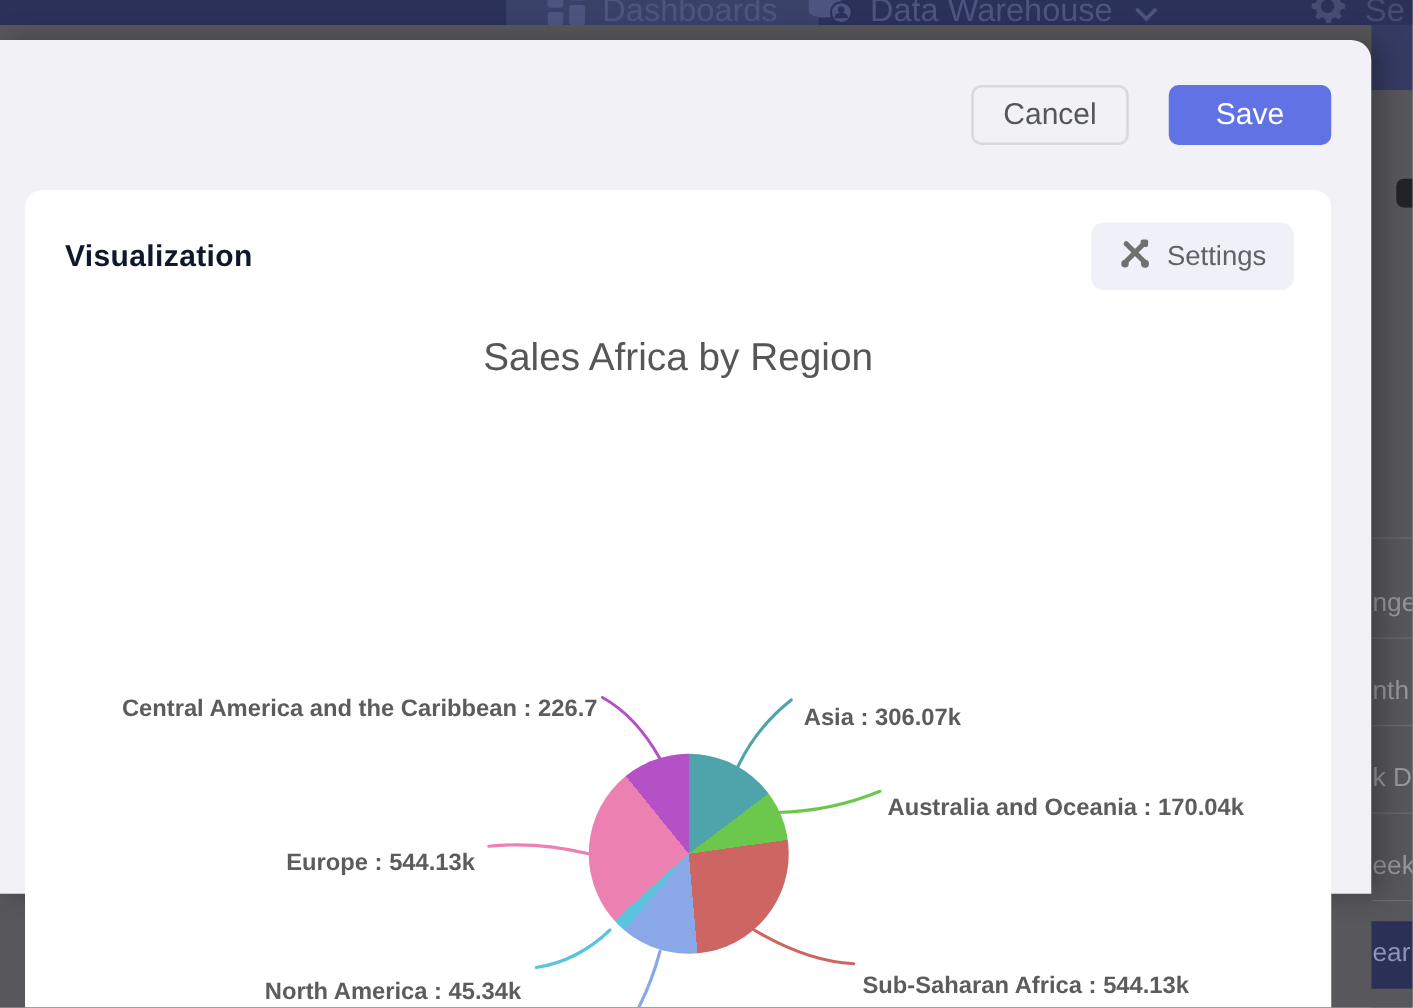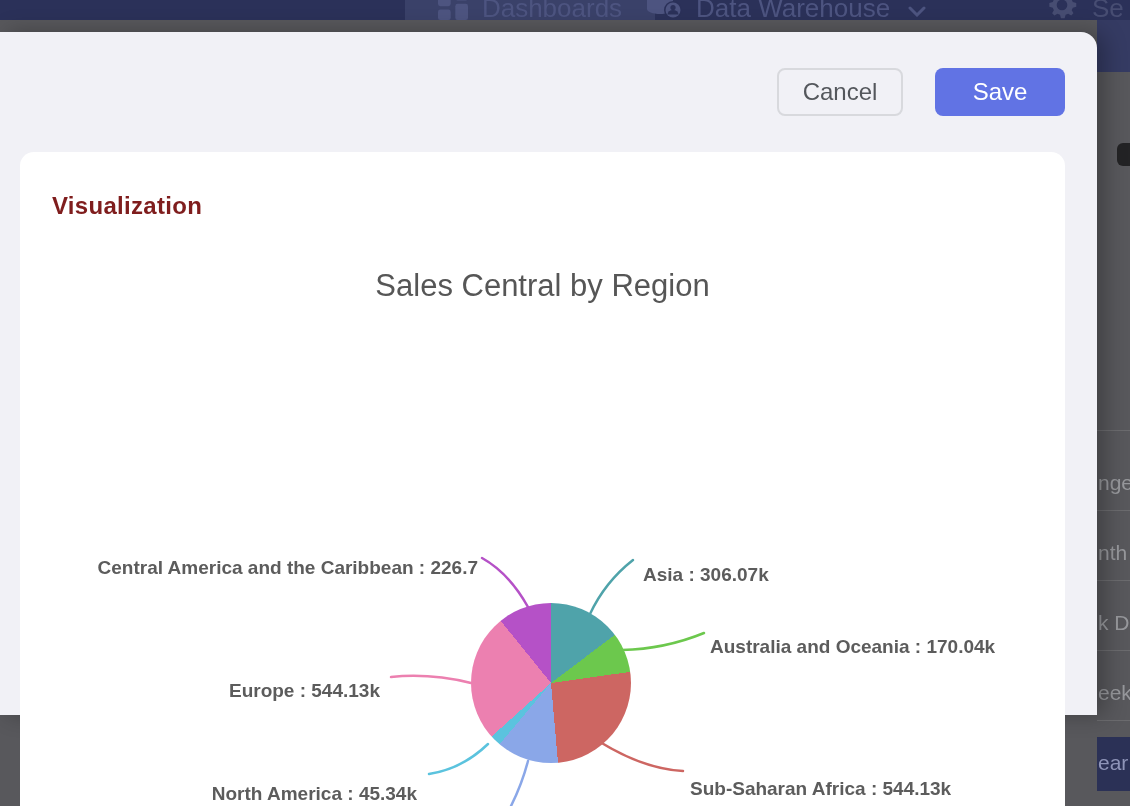--- a/index.html
+++ b/index.html
@@ -32,21 +32,21 @@
            background:#f1f1f6; border-radius:0 16px 0 0; z-index:2;
            box-shadow:8px 0 22px rgba(0,0,0,.28); }
   .btn { position:absolute; top:36px; height:48px; border-radius:8px; font-size:24px;
          display:flex; align-items:center; justify-content:center; cursor:pointer; }
   .btn-cancel { left:777px; width:126px; background:transparent; border:2px solid #d8d9dd; color:#54575c; }
   .btn-save   { left:935px; width:130px; border:none; color:#ffffff;text-align:center; }
 
   .card { position:absolute; left:20px; top:120px; width:1045px; height:654px;
           background:#ffffff; border-radius:14px 14px 0 0; overflow:hidden; }
   .card-title { position:absolute; left:32px; top:40px; font-size:24px; font-weight:700;
-                color:#7f1d1d; letter-spacing:.3px; }
+                color:#0f172a; letter-spacing:.3px; }
   .settings-btn { position:absolute; right:30px; top:26px; height:54px; padding:0 22px;
                   display:flex; align-items:center; gap:13px; background:#eff0f8;
                   border:none; border-radius:10px; font-size:22px; color:#5f6368; cursor:pointer; }
 
   .chart-title { position:absolute; left:0; top:116px; width:100%; text-align:center;
                  font-size:31px; color:#565656; }
   .leaders { position:absolute; left:0; top:0; width:1045px; height:654px; }
   .pie { position:absolute; left:451px; top:451px; width:160px; height:160px;
          border-radius:50%; }
   .slice-label { position:absolute; font-size:19px; font-weight:700; color:#5c5c5c;
@@ -121,22 +121,34 @@
     </div>
   </div>
 
   <div class="modal">
     <button class="btn btn-cancel">Cancel</button>
     <button class="btn btn-save" id="save-btn" style="background: rgb(97, 115, 228);">Save</button>
 
     <div class="card">
       <div class="card-title">Visualization</div>
 
+      <button class="settings-btn">
+        <span>
+          <svg width="26" height="26" viewBox="0 0 26 26" fill="none" stroke="#707070" stroke-width="4" stroke-linecap="round">
+            <line x1="6" y1="6" x2="21" y2="21"></line>
+            <line x1="20" y1="6" x2="5" y2="21"></line>
+            <circle cx="5" cy="22" r="3" fill="#707070" stroke="none"></circle>
+            <circle cx="21" cy="22" r="3.2" fill="#707070" stroke="none"></circle>
+            <rect x="17.5" y="2.5" width="6" height="6" rx="1.5" fill="#707070" stroke="none"></rect>
+          </svg>
+        </span>
+        <span>Settings</span>
+      </button>
 
-      <div class="chart-title">Sales Central by Region</div>
+      <div class="chart-title">Sales Africa by Region</div>
 
       <svg class="leaders" viewBox="0 0 1045 654">
         <path d="M570,462 Q585,430 613,408" fill="none" stroke-width="2.5" stroke-linecap="round" stroke="#4fa3aa"></path>
         <path d="M602,498 Q645,497 684,481" fill="none" stroke-width="2.5" stroke-linecap="round" stroke="#6cc84d"></path>
         <path d="M580,590 Q624,617 663,619" fill="none" stroke-width="2.5" stroke-linecap="round" stroke="#cd6662"></path>
         <path d="M508,609 Q502,632 491,654" fill="none" stroke-width="2.5" stroke-linecap="round" stroke="#8aa7e8"></path>
         <path d="M468,592 Q442,617 409,622" fill="none" stroke-width="2.5" stroke-linecap="round" stroke="#5bc3de"></path>
         <path d="M371,525 Q410,521 451,531" fill="none" stroke-width="2.5" stroke-linecap="round" stroke="#ec80b0"></path>
         <path d="M462,406 Q489,421 508,455" fill="none" stroke-width="2.5" stroke-linecap="round" stroke="#b551c7"></path>
       </svg>

